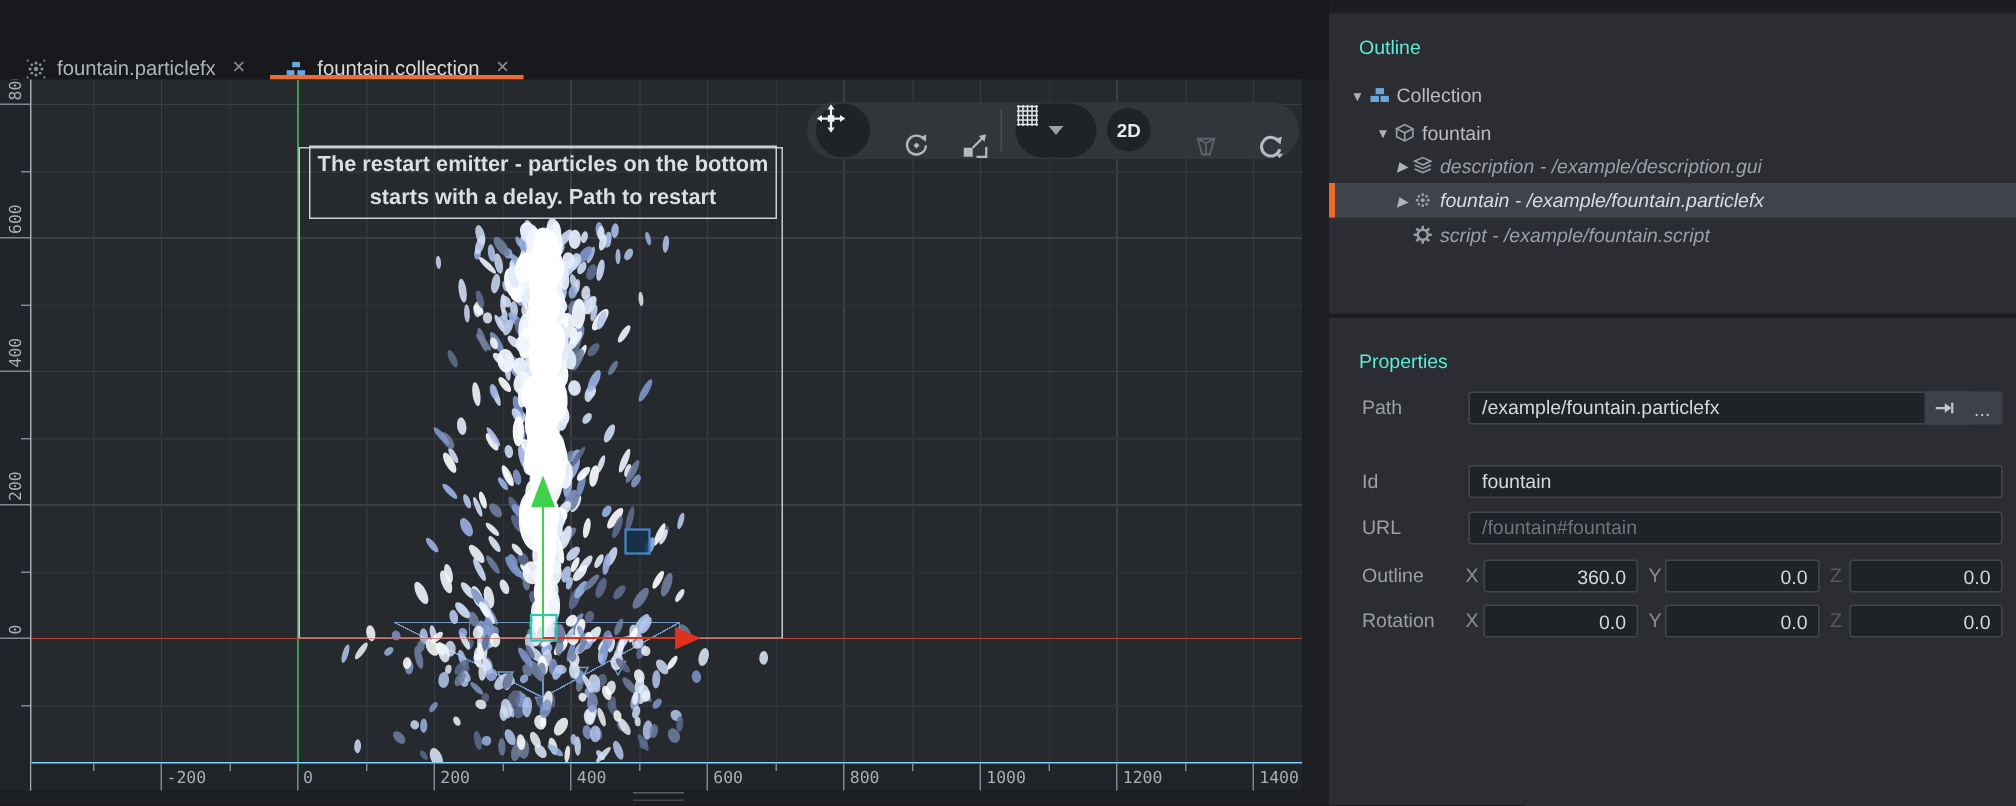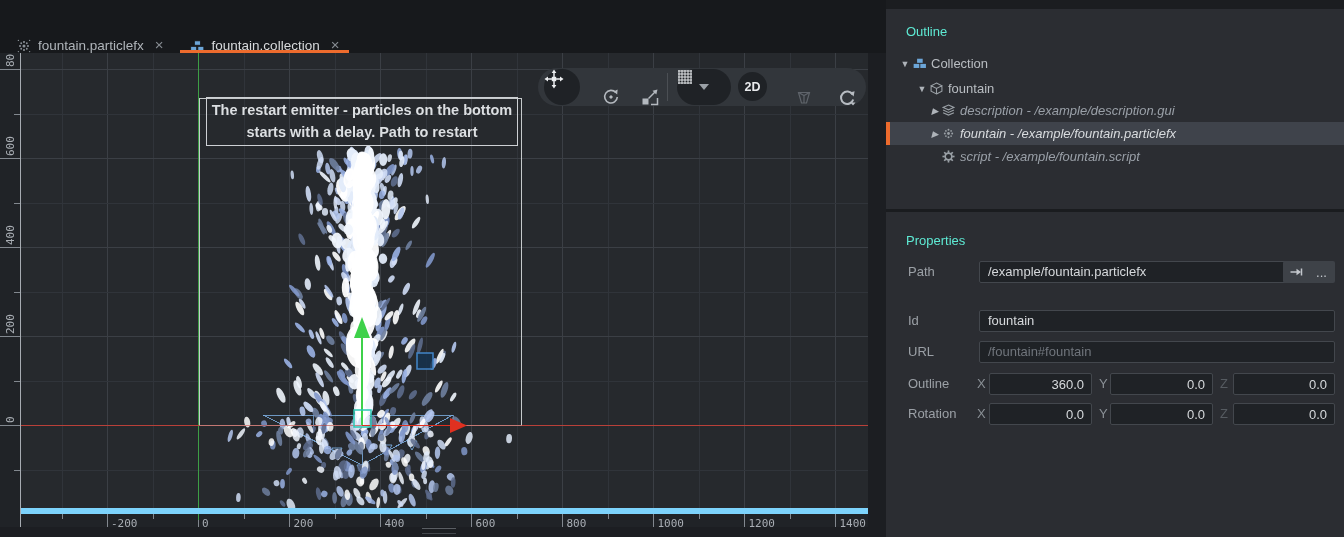--- a/index.html
+++ b/index.html
@@ -18,21 +18,21 @@
   .tab .ticon{display:flex;align-items:center;}
   
   .viewport{position:absolute;left:21px;top:53px;width:847px;height:455px;background:#26292d;overflow:hidden;}
   .viewport svg{position:absolute;left:0;top:0;}
   .message-box{position:absolute;left:185px;top:44px;width:312px;height:49px;border:1px solid #cdd0d4;
                display:flex;flex-direction:column;justify-content:center;text-align:center;
                font-weight:bold;font-size:14.5px;line-height:1.5;color:#dcdfe2;z-index:5;}
   .ruler-left{position:absolute;left:0;top:53px;width:21px;height:474px;background:#202327;
               border-right:1px solid #a7acb2;overflow:hidden;}
   .ruler-bottom{position:absolute;left:21px;top:508px;width:847px;height:19px;background:#202327;
-                border-top:6px solid #7dd3fc;overflow:hidden;}
+                border-top:1px solid #7dd3fc;overflow:hidden;}
   .rlabel{position:absolute;font-family:"DejaVu Sans Mono",monospace;font-size:11px;color:#a9aeb4;white-space:nowrap;}
   .rtick{position:absolute;background:#82888f;}
   .scroll-grip{position:absolute;left:422px;top:528px;width:34px;height:6px;
                border-top:1px solid #5a5e63;border-bottom:1px solid #43474c;}
   
   .toolbar{position:absolute;left:517px;top:15px;width:328px;height:38px;background:#32363b;
            border-radius:19px;z-index:6;}
   .tbtn{position:absolute;top:50%;transform:translate(-50%,-50%);display:flex;align-items:center;justify-content:center;}
   .tbtn.circle{width:36px;height:36px;border-radius:50%;background:#1f2226;}
   .grid-pill{position:absolute;left:139px;top:1px;width:54px;height:36px;border-radius:18px;background:#1f2226;

